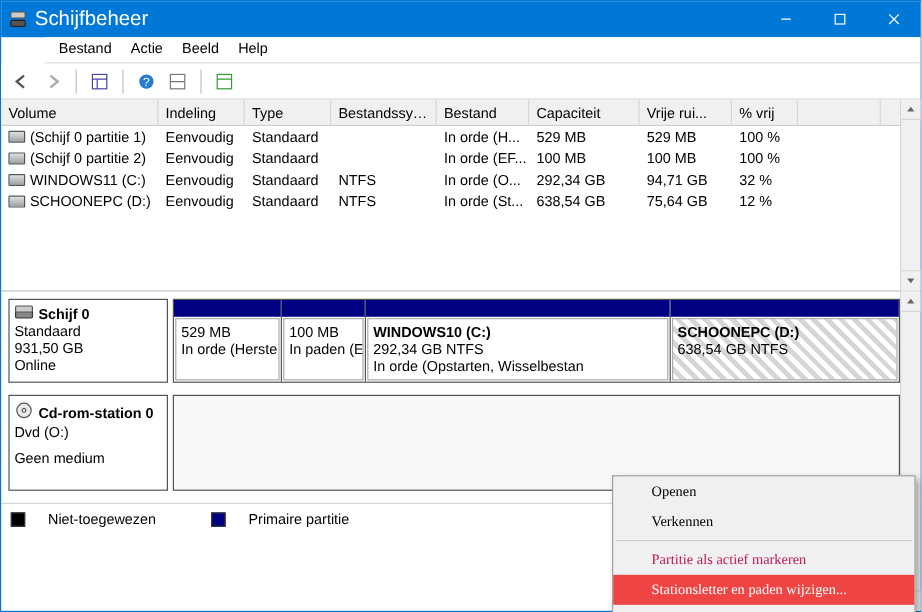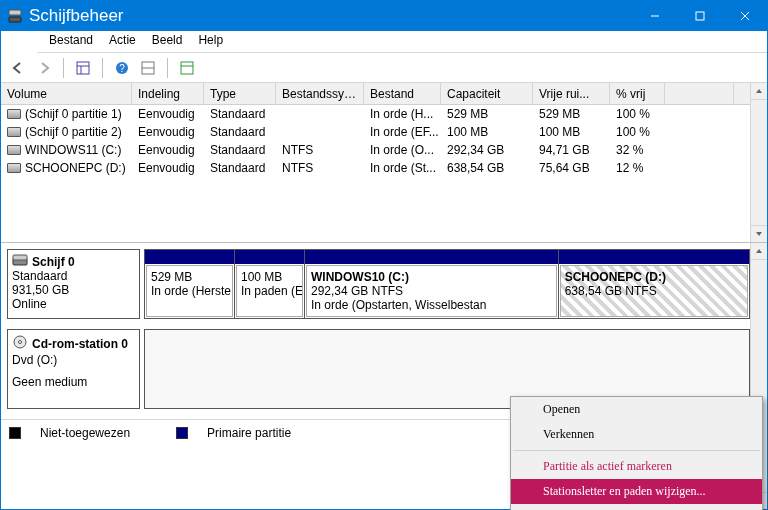--- a/index.html
+++ b/index.html
@@ -37,21 +37,21 @@
   .part { border-right:1px solid #555; display:flex; flex-direction:column; }
   .part:last-child { border-right:none; }
   .part-header { height:14px; background:#000080; }
   .part-body { flex:1; padding:4px; border:1px solid #aaa; margin:1px; overflow:hidden; white-space:nowrap; }
   .part-body.hatched { background:repeating-linear-gradient(45deg,#fff 0 4px,#d6d6d6 4px 8px); }
   .legend { border-top:1px solid #d6d6d6; height:26px; display:flex; align-items:center; padding:0 8px; gap:19px; }
   .legend .sw { width:12px; height:12px; border:1px solid #333; }
   .context-menu { position:absolute; left:509px; top:313px; width:253px; background:#f0f0f0; border:1px solid #a0a0a0; box-shadow:3px 3px 6px rgba(0,0,0,0.35); }
   .context-menu .mitem { padding:5px 20px 5px 32px;font-family:Liberation Serif, serif; }
   .context-menu .mitem.disabled { color:#be185d; }
-  .context-menu .mitem.selected { background:#be185d; color:#fff; }
+  .context-menu .mitem.selected { background:#ef4444; color:#fff; }
   .context-menu .msep { height:1px; background:#d0d0d0; margin:3px 2px; }
   .col0{width:131px} .col1{width:72px} .col2{width:72px} .col3{width:88px} .col4{width:77px} .col5{width:92px} .col6{width:77px} .col7{width:55px} .col8{width:69px}
   svg.arrow { width:8px; height:8px; }
 </style>
 </head>
 <body>
 
 <div class="window">
   <div class="titlebar">
     <span class="icon">

